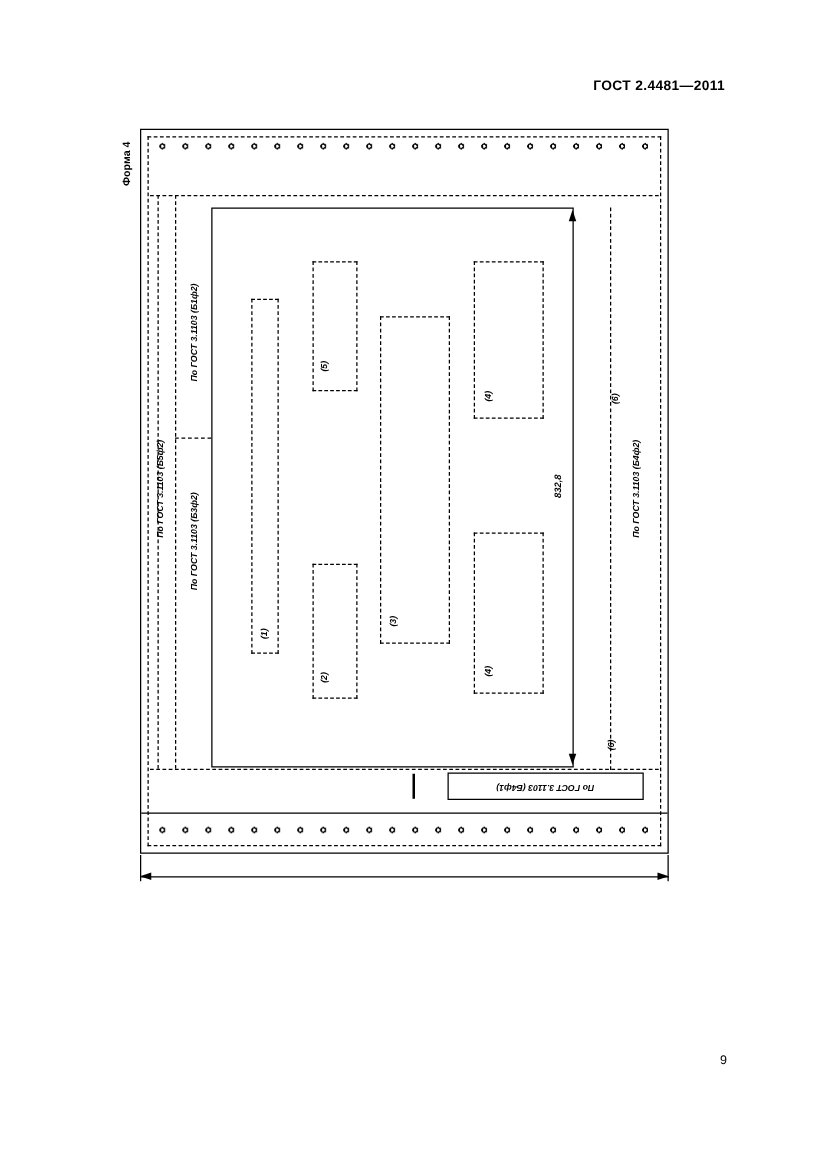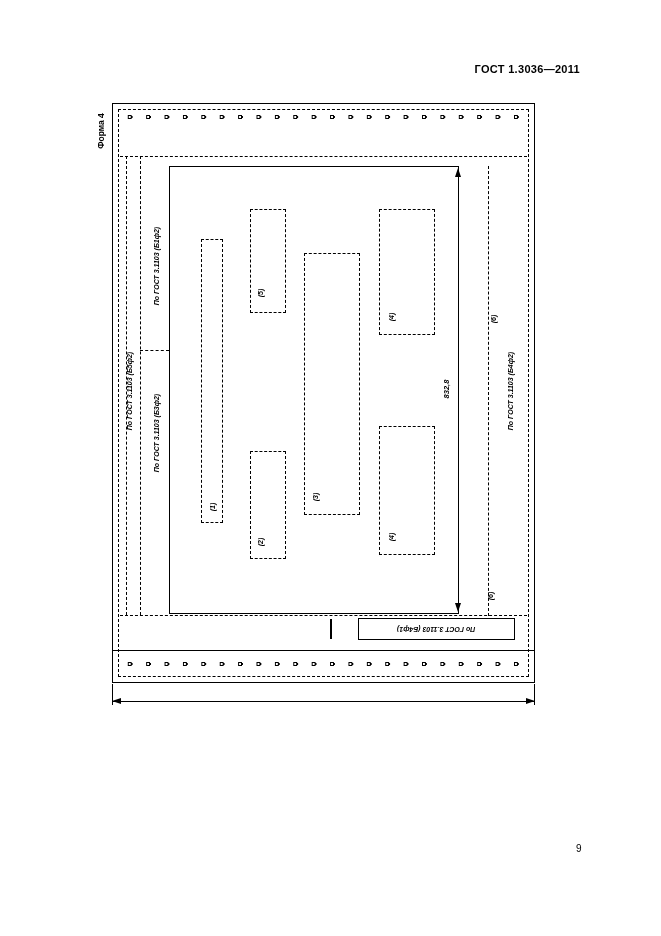--- a/index.html
+++ b/index.html
@@ -64,21 +64,21 @@
   .dim-width-label{
     position:absolute;left:112px;top:688px;width:423px;text-align:center;
     font-size:8px;font-weight:bold;
   }
 </style>
 </head>
 <body>
 
 <div class="page">
 
-  <div class="gost-header">ГОСТ 1.3036—2011</div>
+  <div class="gost-header">ГОСТ 2.4481—2011</div>
 
   <div class="vlabel form-caption" style="left:101px;top:131px;">Форма 4</div>
 
   <div class="frame">
 
     <div class="dashed-inner"></div>
 
     <div class="perf-row perf-top"></div>
     <div class="perf-row perf-bottom"></div>
 

